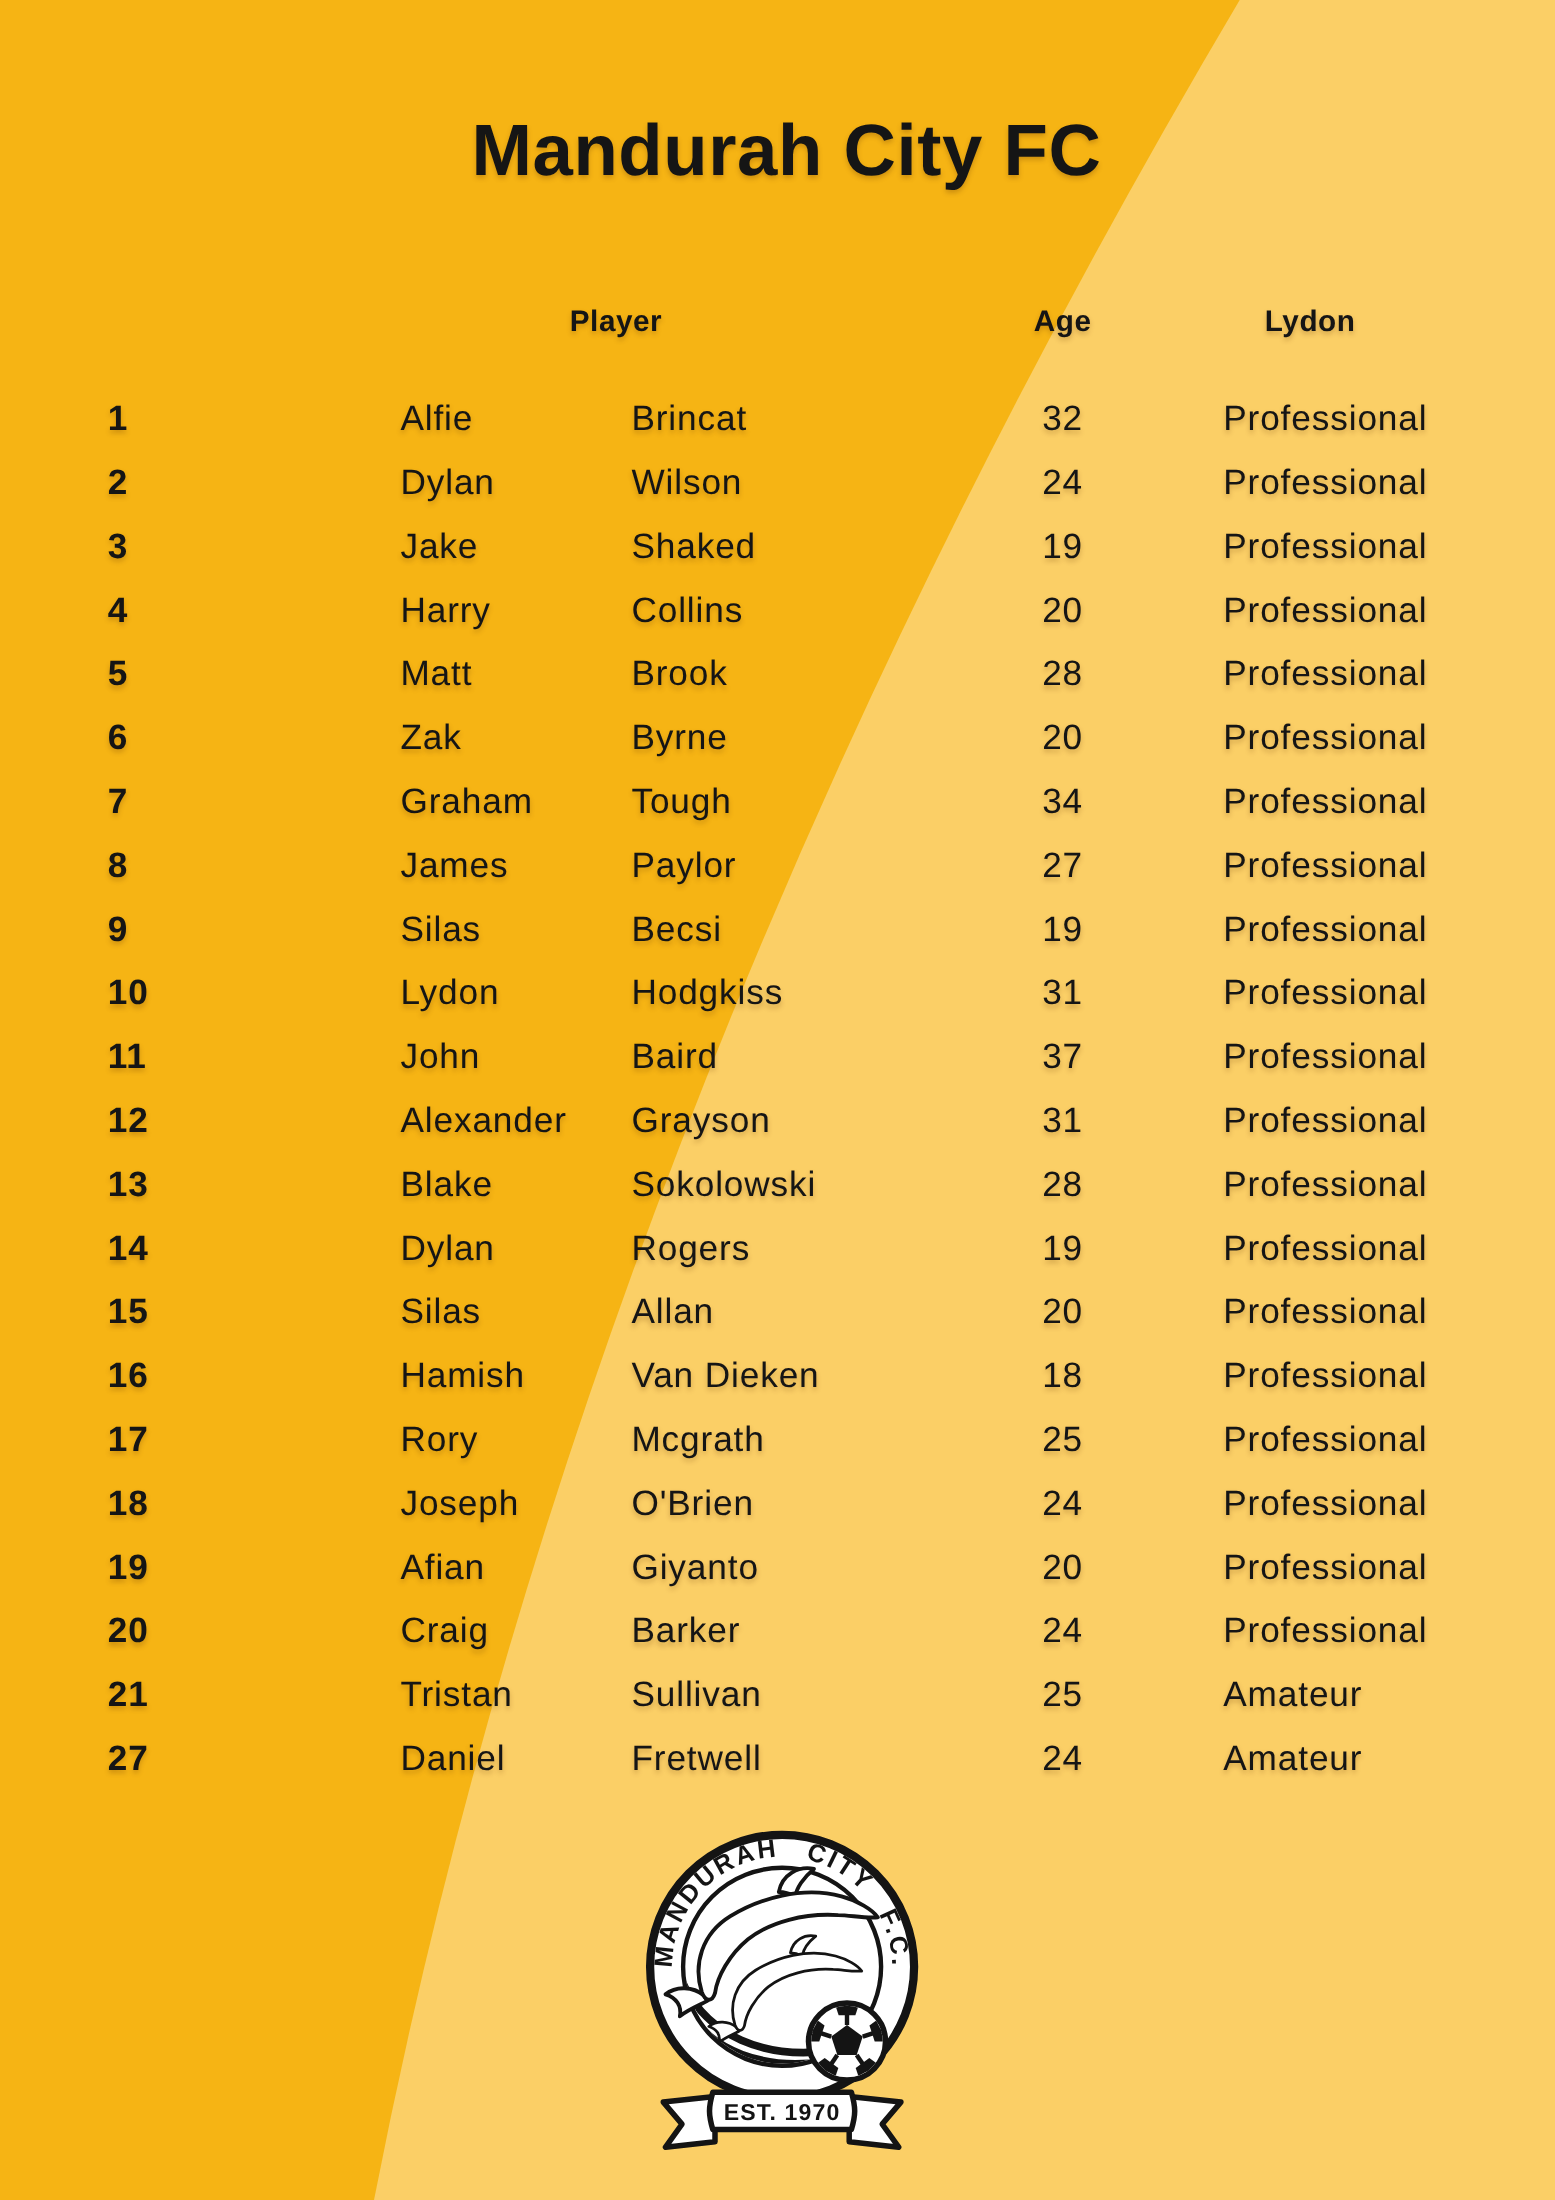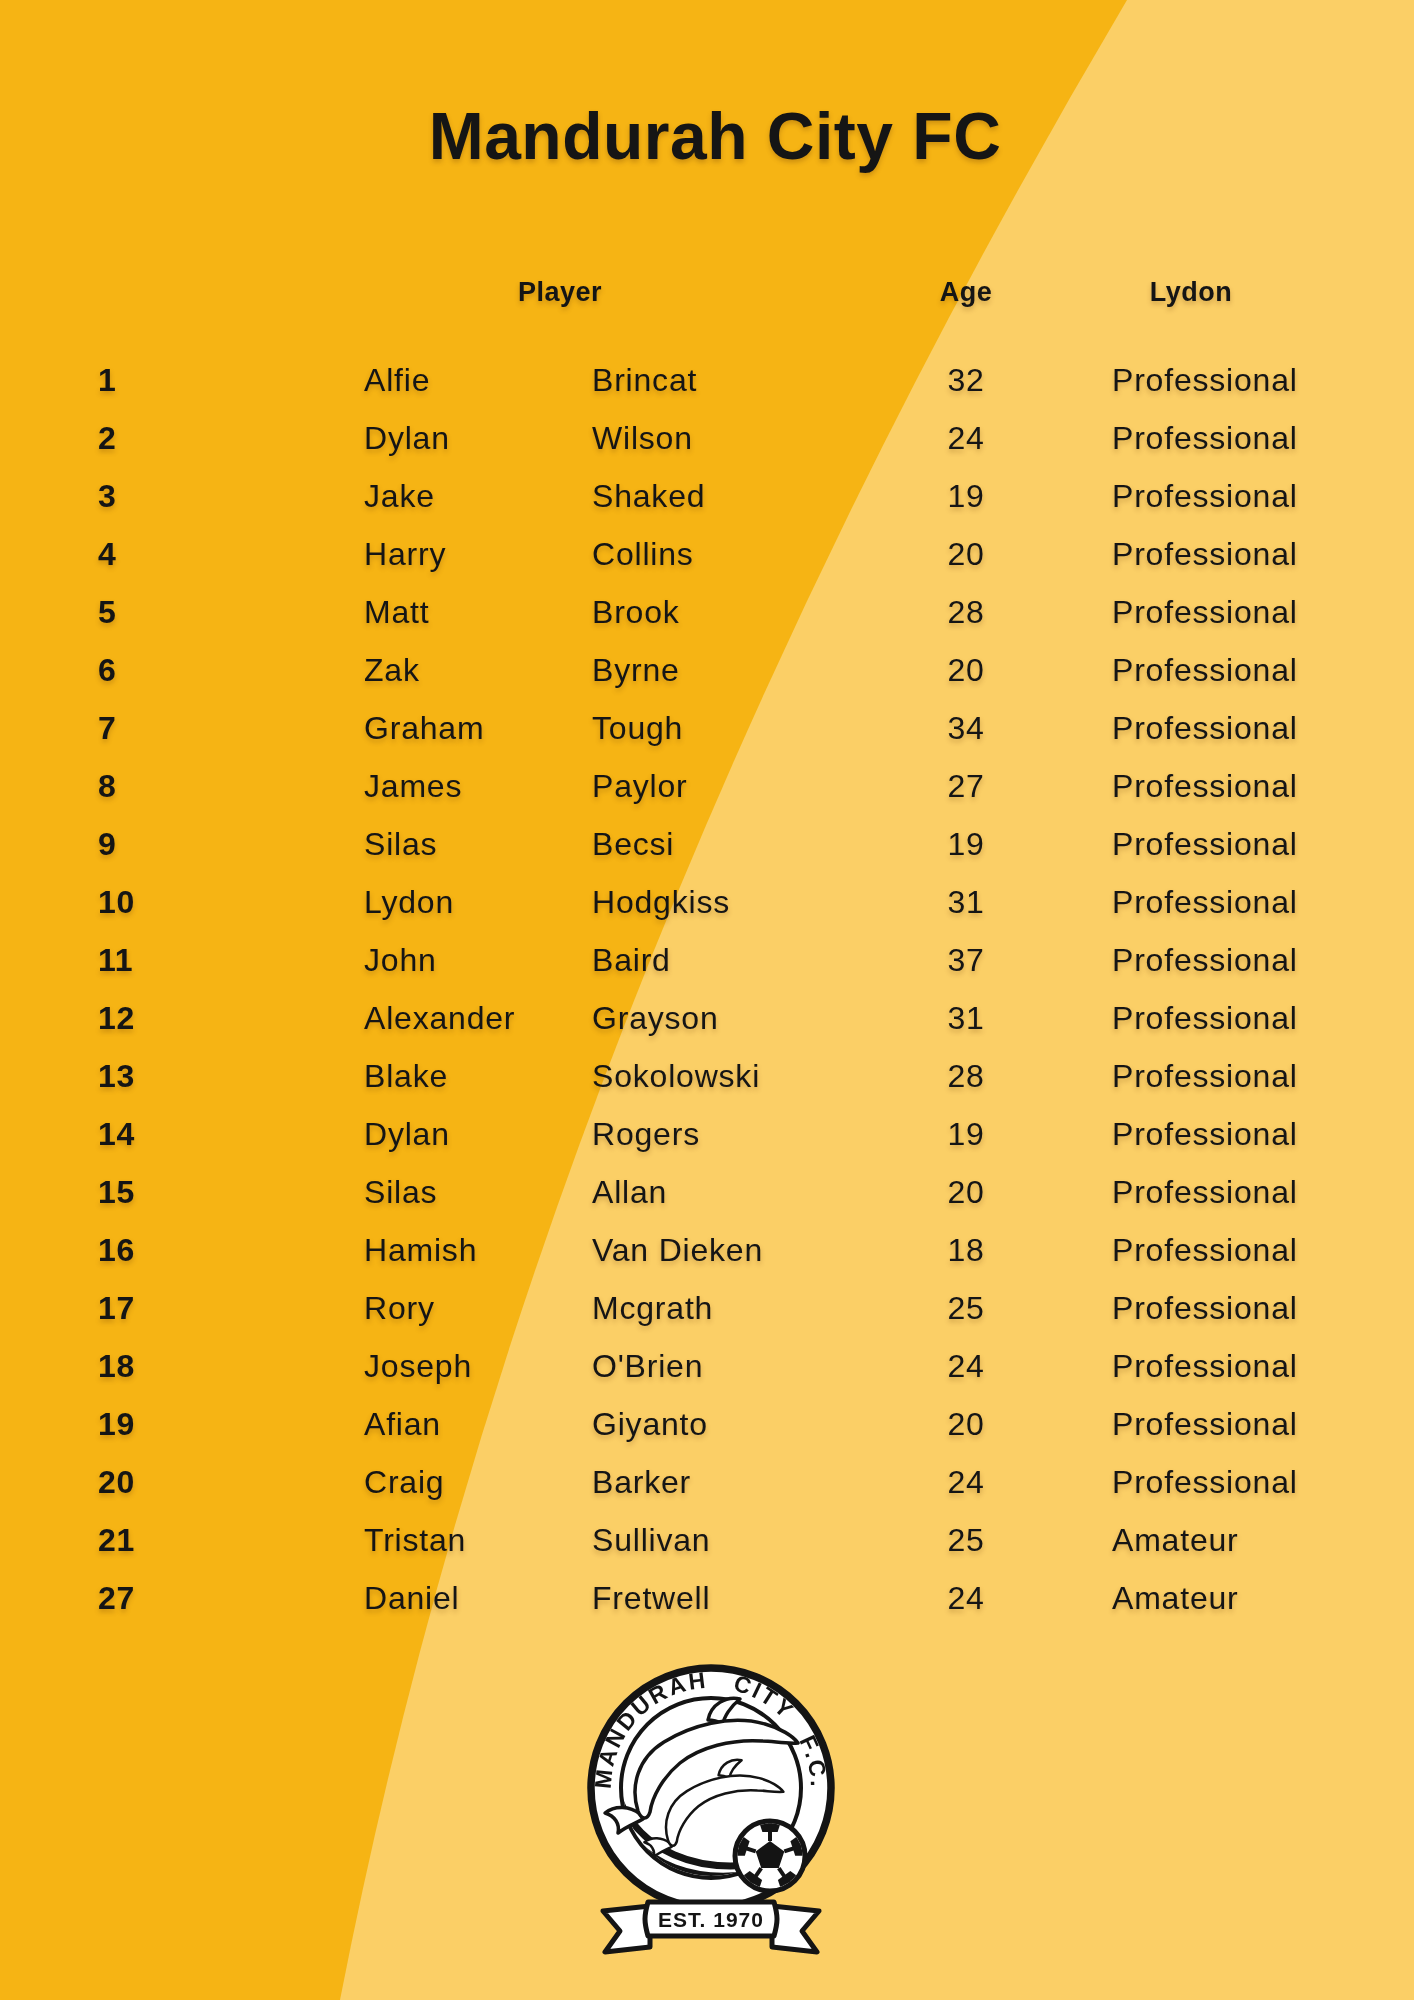--- a/index.html
+++ b/index.html
@@ -32,21 +32,21 @@
     transform:translateX(-50%);white-space:nowrap;
   }
   .hdr-player{left:560px;}
   .hdr-age{left:966px;text-align:center;}
   .hdr-status{left:1191px;}
   .rows{position:absolute;top:351px;left:0;width:1414px;}
   .row{position:relative;height:58px;font-size:32px;line-height:58px;letter-spacing:0.8px;}
   .cell{position:absolute;top:0;height:58px;white-space:nowrap;}
   .cell.num{left:98px;font-weight:700;}
   .cell.first{left:364px;}
-  .cell.last{left:592px;}
+  .cell.last{left:574px;}
   .cell.age{left:906px;width:120px;text-align:center;}
   .cell.status{left:1112px;}
   .logo{position:absolute;left:558px;top:1660px;width:306px;height:302px;}
   .lg-line{stroke:#141414;}
   .arc-text{font-family:"Liberation Sans",sans-serif;font-size:23px;font-weight:700;letter-spacing:2.5px;word-spacing:15px;fill:#141414;}
   .est-text{font-family:"Liberation Sans",sans-serif;font-size:21px;font-weight:700;letter-spacing:1px;fill:#141414;text-anchor:middle;}
 </style>
 </head>
 <body>
 

